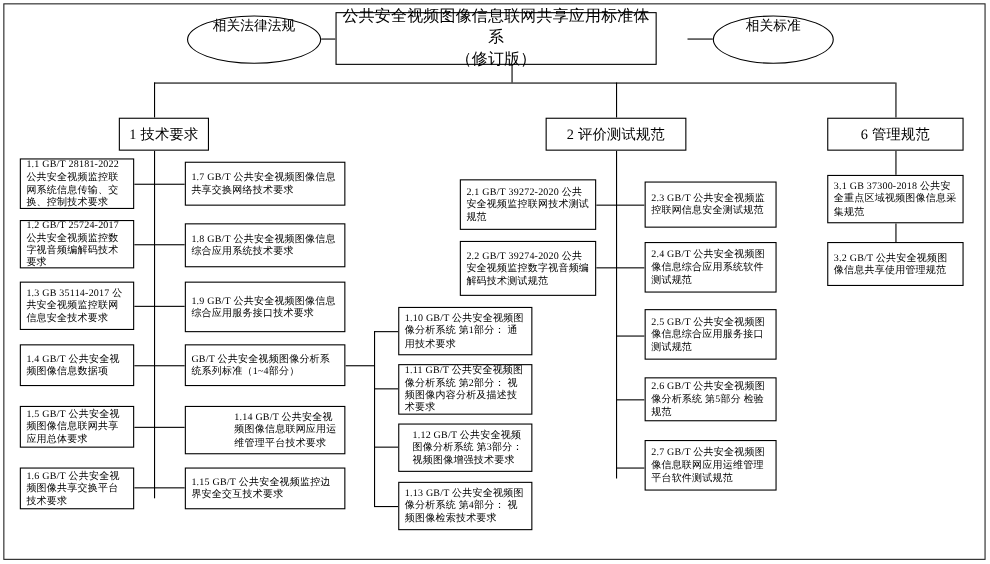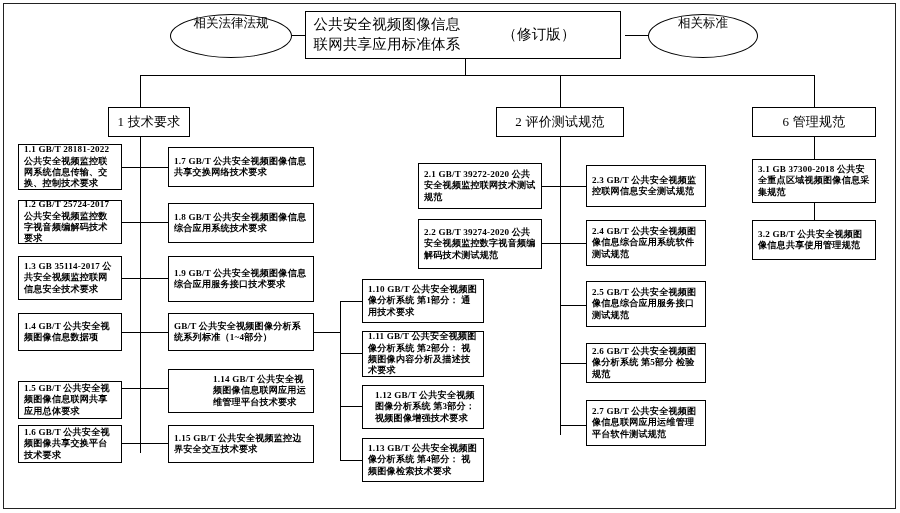--- a/index.html
+++ b/index.html
@@ -43,38 +43,38 @@
     font-size:14.5px;
     text-align:center;
     justify-content:center;
     line-height:1.35;
   }
   .cat-node{
     font-size:13px;
     text-align:center;
     justify-content:center;
   }
-  .leaf{font-size:9.1px;text-align:left;font-weight:bold;}
+  .leaf{font-size:9.1px;text-align:left;}
   .el-label{font-size:12.5px;}
   .ln{position:absolute;background:#000;z-index:1;}
   .hline{height:1px;}
   .vline{width:1px;}
 </style>
 </head>
 <body>
 
 <div id="canvas">
 
   <div class="frame"></div>
 
   <div class="ellipse el-label" style="left:170px;top:14px;width:122px;height:44px;">
     <span>相关法律法规</span>
   </div>
 
-  <div class="node title-node" style="left:305px;top:11px;width:316px;height:48px;flex-direction:row;">
+  <div class="node title-node" style="left:305px;top:11px;width:292px;height:48px;flex-direction:column;">
     <span>公共安全视频图像信息联网共享应用标准体系</span>
     <span>（修订版）</span>
   </div>
 
   <div class="ellipse el-label" style="left:648px;top:14px;width:110px;height:44px;">
     <span>相关标准</span>
   </div>
 
   <div class="ln hline" style="left:292px;top:35px;width:13px;"></div>
   <div class="ln hline" style="left:625px;top:35px;width:23px;"></div>
@@ -116,21 +116,21 @@
   </div>
   <div class="node leaf" style="left:18px;top:200px;width:104px;height:44px;">
     <span>1.2 GB/T 25724-2017 公共安全视频监控数字视音频编解码技术要求</span>
   </div>
   <div class="node leaf" style="left:18px;top:256px;width:104px;height:44px;">
     <span>1.3 GB 35114-2017 公共安全视频监控联网信息安全技术要求</span>
   </div>
   <div class="node leaf" style="left:18px;top:313px;width:104px;height:38px;">
     <span>1.4 GB/T 公共安全视频图像信息数据项</span>
   </div>
-  <div class="node leaf" style="left:18px;top:369px;width:104px;height:38px;margin-top:12px;">
+  <div class="node leaf" style="left:18px;top:369px;width:104px;height:38px;">
     <span>1.5 GB/T 公共安全视频图像信息联网共享应用总体要求</span>
   </div>
   <div class="node leaf" style="left:18px;top:425px;width:104px;height:38px;">
     <span>1.6 GB/T 公共安全视频图像共享交换平台技术要求</span>
   </div>
 
   <div class="node leaf" style="left:168px;top:147px;width:146px;height:40px;">
     <span>1.7 GB/T 公共安全视频图像信息共享交换网络技术要求</span>
   </div>
   <div class="node leaf" style="left:168px;top:203px;width:146px;height:40px;">

